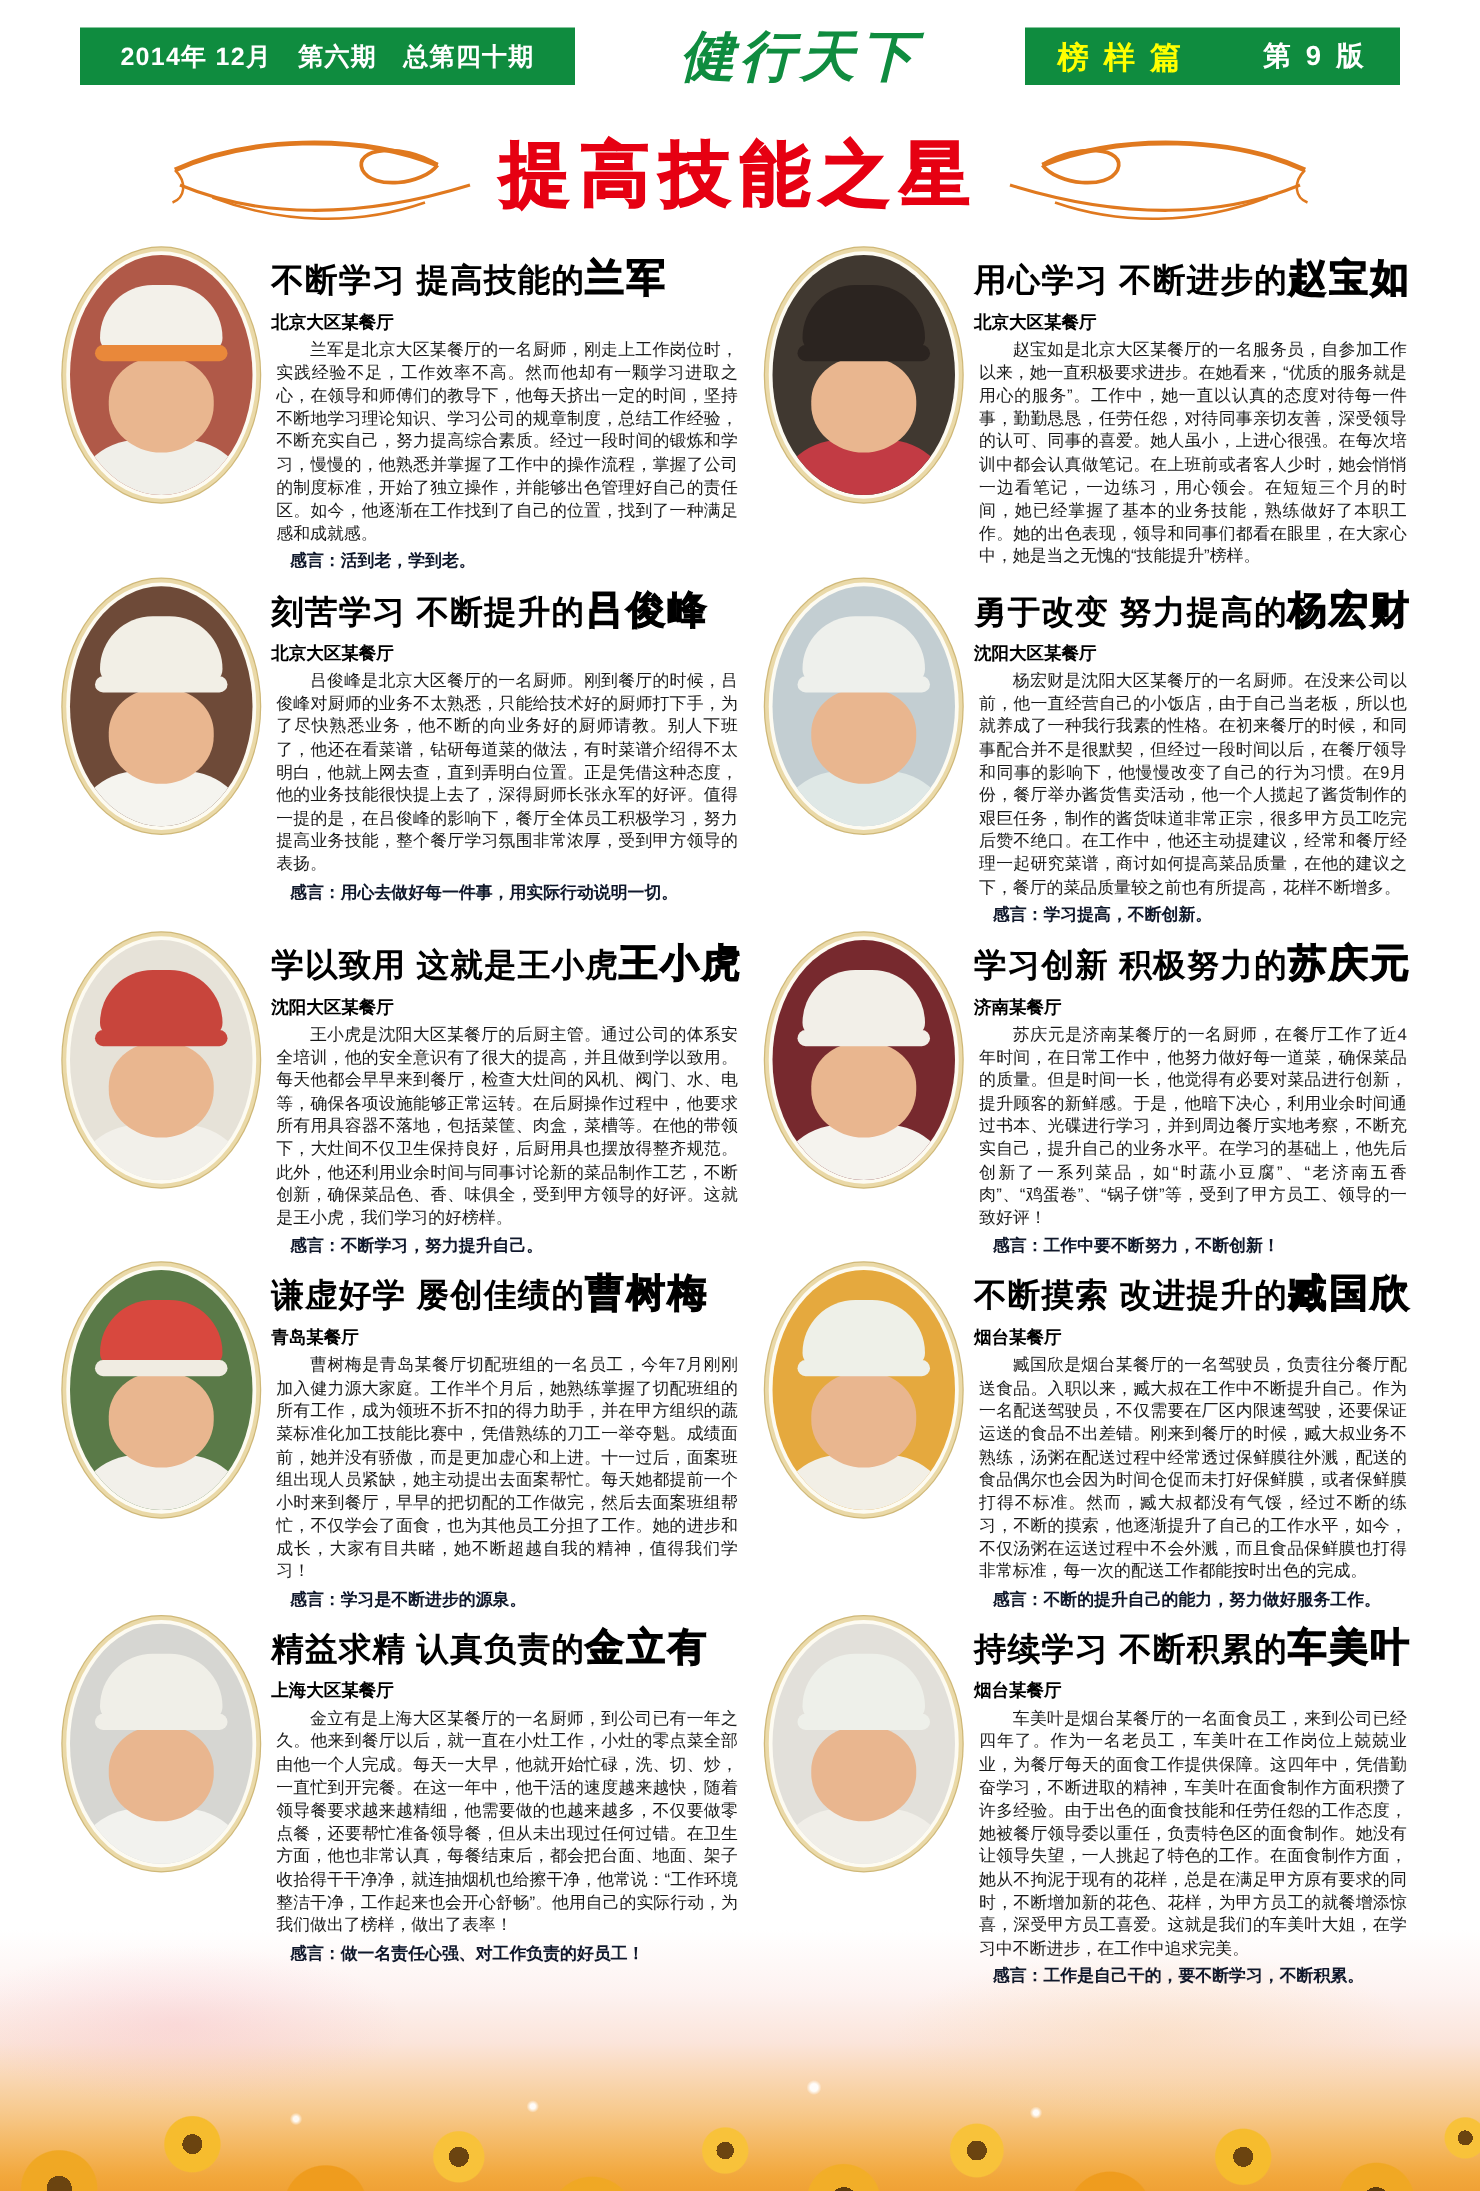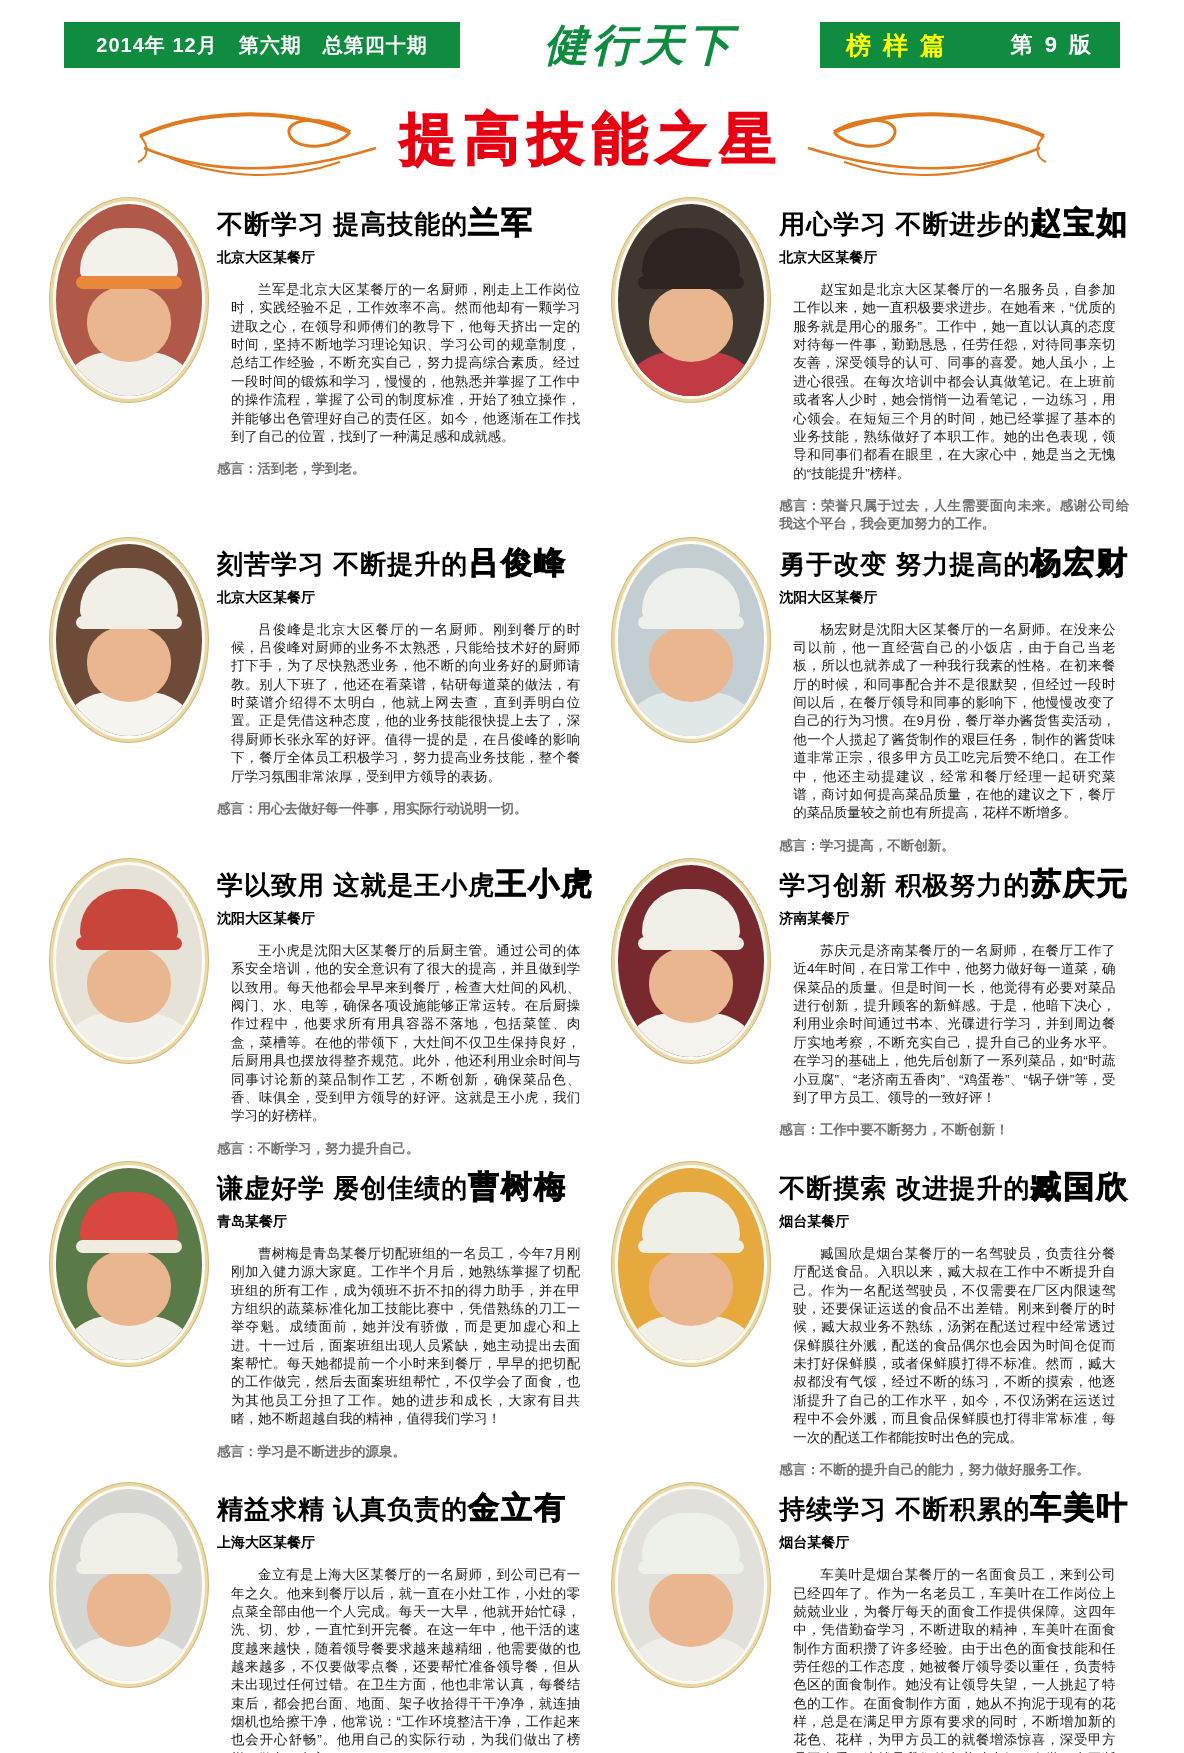--- a/index.html
+++ b/index.html
@@ -35,22 +35,22 @@
   .photo .brim{position:absolute;left:50%;transform:translateX(-50%);top:72px;width:106px;height:13px;
     background:var(--pbrim,#ddd);border-radius:8px;}
   .photo .face{position:absolute;left:50%;transform:translateX(-50%);top:82px;width:84px;height:76px;
     background:#e9b68f;border-radius:46% 46% 50% 50%;}
   .photo .shirt{position:absolute;left:50%;transform:translateX(-50%);bottom:-10px;width:142px;height:54px;
     background:var(--pshirt,#f4f4f0);border-radius:52px 52px 0 0;}
   .pcontent{margin-left:15px;padding-top:8px;}
   .headline{margin:0 0 5px 0;font-size:26px;font-weight:bold;letter-spacing:1px;white-space:nowrap;color:#000;}
   .headline .pname{font-size:31px;font-weight:900;letter-spacing:2px;-webkit-text-stroke:1px #000;}
   .org{margin:2px 0 4px 0;font-size:14px;font-weight:bold;color:#000;}
-  .pbody{margin:14px;font-size:13.5px;line-height:1.36;text-align:justify;text-indent:2em;color:#1a1a1a;}
-  .pquote{margin:2px 0 0 0;font-size:13.5px;line-height:1.36;font-weight:bold;color:#737373;text-align:justify;}
+  .pbody{margin:4px;font-size:13.5px;line-height:1.36;text-align:justify;text-indent:2em;color:#1a1a1a;}
+  .pquote{margin:2px 0 0 15px;font-size:13.5px;line-height:1.36;font-weight:bold;color:#0f172a;text-align:justify;}
   
   .sunflower-band{position:relative;z-index:1;height:252px;margin-top:-46px;
     background:
       radial-gradient(ellipse 260px 90px at 12% 30%, rgba(246,186,196,0.35), rgba(246,186,196,0) 70%),
       radial-gradient(ellipse 300px 100px at 78% 34%, rgba(250,214,170,0.4), rgba(250,214,170,0) 70%),
       radial-gradient(circle at 36% 56%, rgba(255,255,255,0.95) 0 2px, rgba(255,255,255,0) 5px),
       radial-gradient(circle at 55% 50%, rgba(255,255,255,0.95) 0 3px, rgba(255,255,255,0) 6px),
       radial-gradient(circle at 70% 58%, rgba(255,255,255,0.95) 0 2px, rgba(255,255,255,0) 5px),
       radial-gradient(circle at 20% 60%, rgba(255,255,255,0.9) 0 2px, rgba(255,255,255,0) 5px),
       radial-gradient(circle at 4% 82%, #6b4410 0 10px, #f0a824 10px 30px, rgba(240,168,36,0) 31px),
@@ -127,21 +127,20 @@
     <div class="photo" style="--pbg: #403830; --pcap: #2b2420; --pbrim: #2b2420; --pshirt: #c23b44;">
       <div class="shirt"></div>
       <div class="face"></div>
       <div class="cap"></div>
       <div class="brim"></div>
     </div>
     <div class="pcontent">
       <h2 class="headline"><span>用心学习 不断进步的</span><b class="pname">赵宝如</b></h2>
       <h3 class="org">北京大区某餐厅</h3>
       <p class="pbody">赵宝如是北京大区某餐厅的一名服务员，自参加工作以来，她一直积极要求进步。在她看来，“优质的服务就是用心的服务”。工作中，她一直以认真的态度对待每一件事，勤勤恳恳，任劳任怨，对待同事亲切友善，深受领导的认可、同事的喜爱。她人虽小，上进心很强。在每次培训中都会认真做笔记。在上班前或者客人少时，她会悄悄一边看笔记，一边练习，用心领会。在短短三个月的时间，她已经掌握了基本的业务技能，熟练做好了本职工作。她的出色表现，领导和同事们都看在眼里，在大家心中，她是当之无愧的“技能提升”榜样。</p>
-      <p class="pquote"><span>感言：</span><span>荣誉只属于过去，人生需要面向未来。感谢公司给我这个平台，我会更加努力的工作。</span></p>
     </div>
   </section>
 
   <section class="profile">
     <div class="photo" style="--pbg: #6e4a38; --pcap: #f2efe6; --pbrim: #f2efe6; --pshirt: #f5f4ef;">
       <div class="shirt"></div>
       <div class="face"></div>
       <div class="cap"></div>
       <div class="brim"></div>
     </div>

